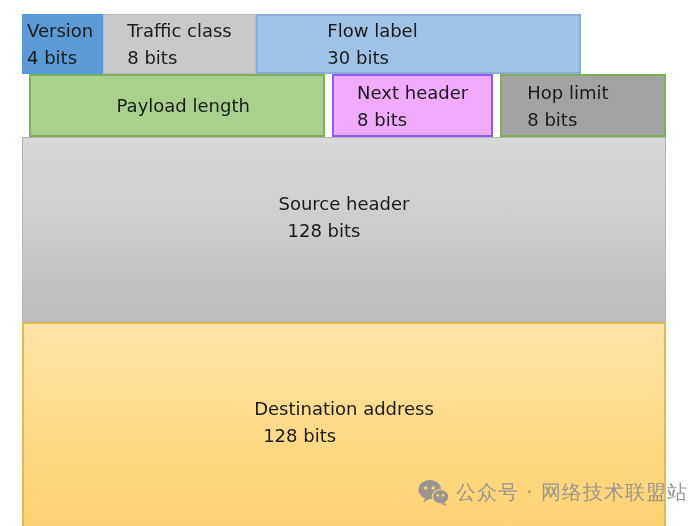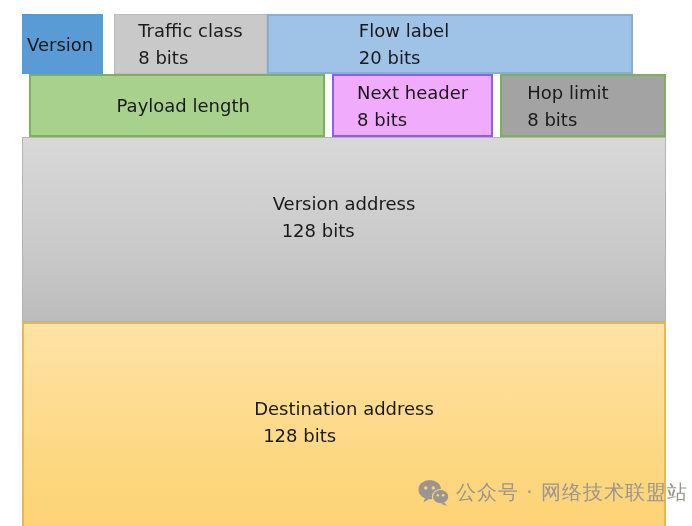--- a/index.html
+++ b/index.html
@@ -41,24 +41,23 @@
     width: 81px;
     background: #5b9bd5;
     border: 2px solid #539ade;
     justify-content: flex-start;
   }
   .c-version .cell-text { padding-left: 3px; }
   .c-traffic {
     width: 153px;
     background: #c9c9c9;
     border: 1px solid #bcbcbc;
-    margin-left: 11px;
   }
   .c-flow {
-    width: 366px;
+    width: 325px;
     background: #9fc3e7;
     border: 2px solid #8badd3;
   }
   .c-flow .cell-text { transform: translateX(-46px); }
   
   .r2 .cell { height: 63px; margin-left: 7px; }
   .c-payload {
     width: 307px;
     background: #a9d18e;
     border: 2px solid #7cb05a;
@@ -106,32 +105,33 @@
 </style>
 </head>
 <body>
 
 <div class="diagram">
 
   <div class="row r1">
     <div class="cell c-version">
       <div class="cell-text">
         <div class="field-label">Version</div>
+        <div class="field-bits">4 bits</div>
       </div>
     </div>
     <div class="cell c-traffic">
       <div class="cell-text">
         <div class="field-label">Traffic class</div>
         <div class="field-bits">8 bits</div>
       </div>
     </div>
     <div class="cell c-flow">
       <div class="cell-text">
         <div class="field-label">Flow label</div>
-        <div class="field-bits">20 bits</div>
+        <div class="field-bits">30 bits</div>
       </div>
     </div>
   </div>
 
   <div class="row r2">
     <div class="cell c-payload">
       <div class="cell-text">
         <div class="field-label">Payload length</div>
       </div>
     </div>
@@ -144,21 +144,21 @@
     <div class="cell c-hop">
       <div class="cell-text">
         <div class="field-label">Hop limit</div>
         <div class="field-bits">8 bits</div>
       </div>
     </div>
   </div>
 
   <div class="cell c-source">
     <div class="cell-text">
-      <div class="field-label">Version address</div>
+      <div class="field-label">Source header</div>
       <div class="field-bits">128 bits</div>
     </div>
   </div>
 
   <div class="cell c-dest">
     <div class="cell-text">
       <div class="field-label">Destination address</div>
       <div class="field-bits">128 bits</div>
     </div>
   </div>

